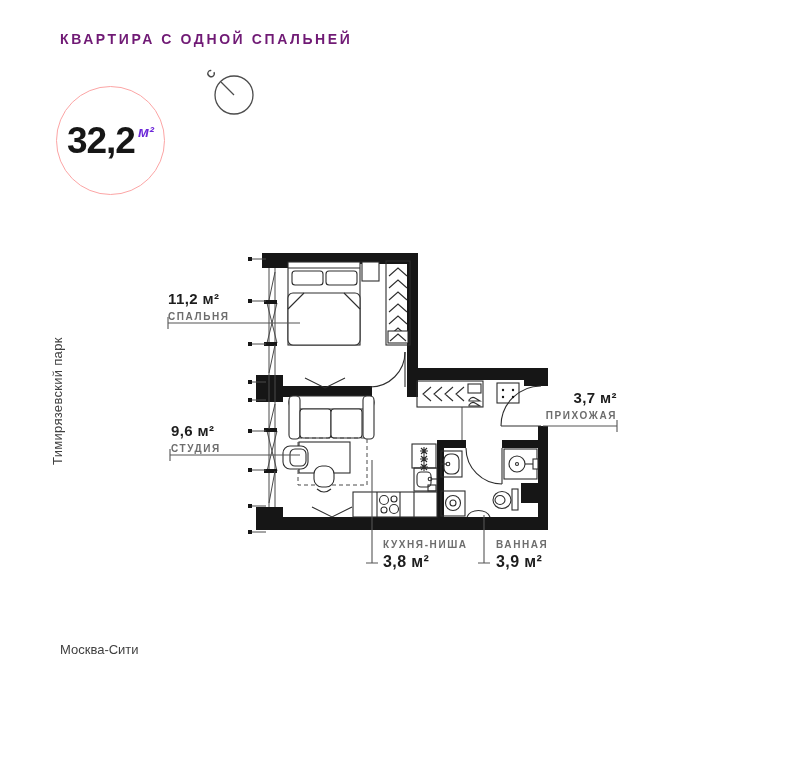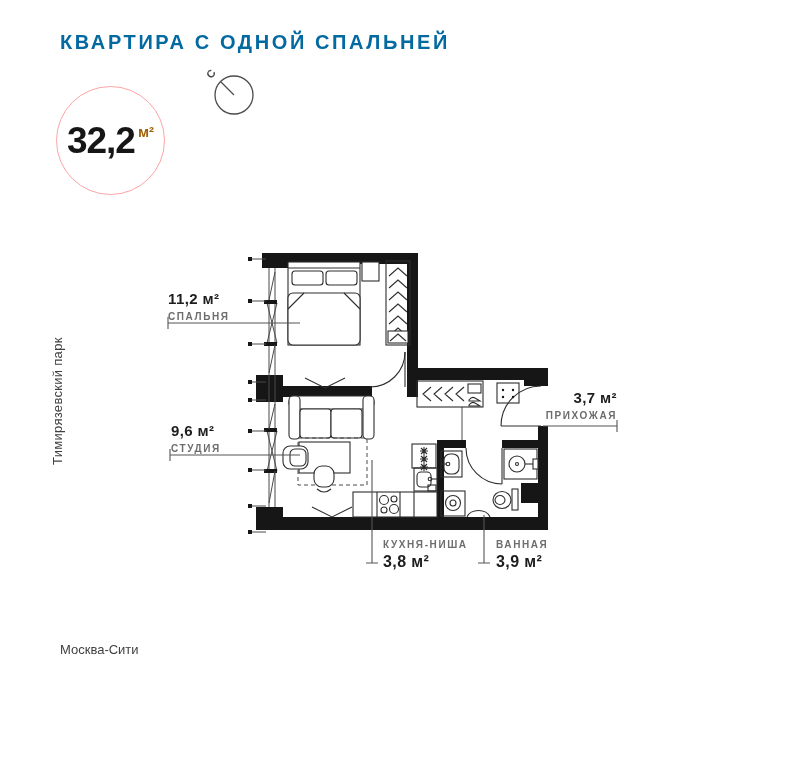--- a/index.html
+++ b/index.html
@@ -1,23 +1,23 @@
 <!DOCTYPE html>
 <html><head>
 <meta charset="utf-8">
 <style>
   html,body{margin:0;padding:0;background:#ffffff;}
   #page{position:relative;width:800px;height:777px;background:#ffffff;overflow:hidden;
         font-family:"Liberation Sans",sans-serif;}
-  .title{position:absolute;left:60px;top:31px;font-size:20px;font-weight:700;
-         letter-spacing:2.6px;color:#0369a1;}
+  .title{position:absolute;left:60px;top:31px;font-size:14px;font-weight:700;
+         letter-spacing:2.6px;color:#701a75;}
   .badge{position:absolute;left:56px;top:86px;width:107px;height:107px;border:1px solid #fca5a5;
          border-radius:50%;display:flex;align-items:center;justify-content:center;}
   .badge .val{font-size:37px;font-weight:700;color:#161616;letter-spacing:-1px;}
-  .badge .unit{font-size:15px;font-weight:700;color:#a16207;margin-left:3px;transform:translateY(-9px);}
+  .badge .unit{font-size:15px;font-weight:700;color:#6d28d9;margin-left:3px;transform:translateY(-9px);font-style:italic;}
   .park{position:absolute;left:50px;top:300px;height:165px;writing-mode:vertical-rl;
         transform:rotate(180deg);font-size:13px;color:#3F3F3F;letter-spacing:.3px;white-space:nowrap;}
   .city{position:absolute;left:60px;top:642px;font-size:13px;color:#3F3F3F;text-align:right;}
   svg{position:absolute;left:0;top:0;}
   .wall{fill:#161616;stroke:none;}
   .ln{stroke:#2E2E2E;stroke-width:1.1;fill:none;}
   .lnf{stroke:#2E2E2E;stroke-width:1.1;fill:#ffffff;}
   .thin{stroke:#4A4A4A;stroke-width:1;fill:none;}
   .ptr{stroke:#555555;stroke-width:1.1;fill:none;}
   .area{font:700 15px "Liberation Sans",sans-serif;fill:#1D1D1D;letter-spacing:.4px;}

